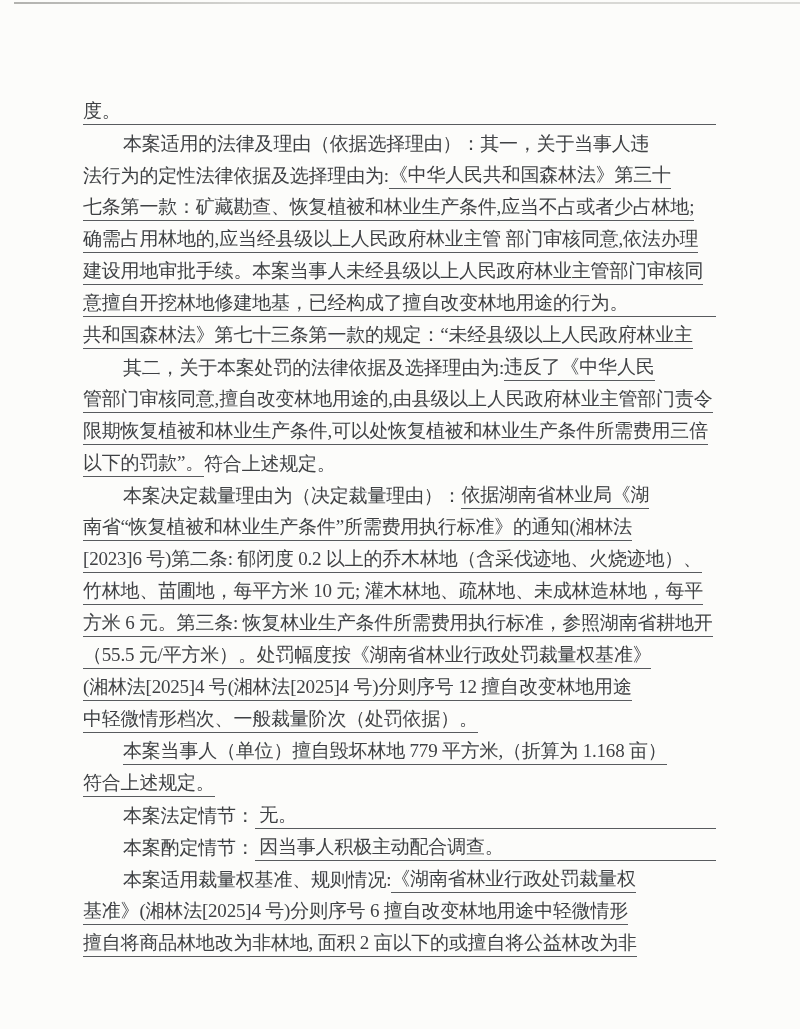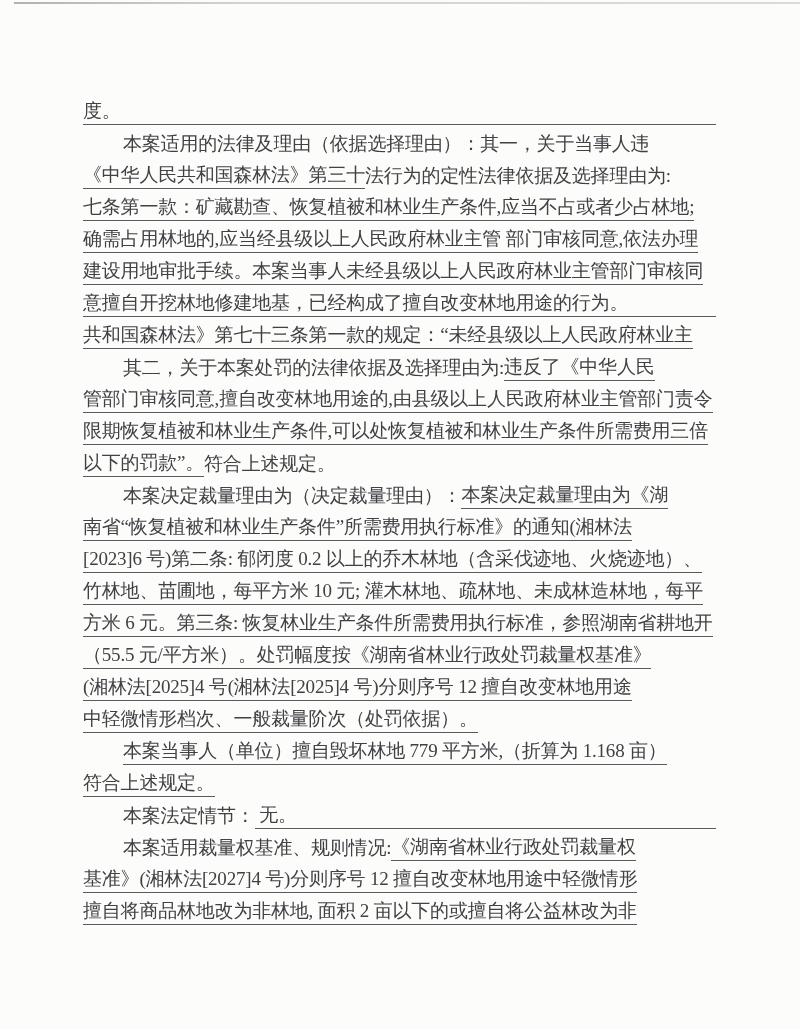--- a/index.html
+++ b/index.html
@@ -65,22 +65,22 @@
   <div class="scan-edge"></div>
   <div class="text-block" id="text-block">
       <div class="line">
         <span class="seg u fill">度。</span>
       </div>
       <div class="line">
         <span class="indent"></span>
         <span class="seg">本案适用的法律及理由（依据选择理由）：其一，关于当事人违</span>
       </div>
       <div class="line">
+        <span class="seg">法行为的定性法律依据及选择理由为:</span>
         <span class="seg u">《中华人民共和国森林法》第三十</span>
-        <span class="seg">法行为的定性法律依据及选择理由为:</span>
       </div>
       <div class="line">
         <span class="seg u">七条第一款：矿藏勘查、恢复植被和林业生产条件,应当不占或者少占林地;</span>
       </div>
       <div class="line">
         <span class="seg u">确需占用林地的,应当经县级以上人民政府林业主管 部门审核同意,依法办理</span>
       </div>
       <div class="line">
         <span class="seg u">建设用地审批手续。本案当事人未经县级以上人民政府林业主管部门审核同</span>
       </div>
@@ -102,21 +102,21 @@
       <div class="line">
         <span class="seg u">限期恢复植被和林业生产条件,可以处恢复植被和林业生产条件所需费用三倍</span>
       </div>
       <div class="line">
         <span class="seg u">以下的罚款”。</span>
         <span class="seg">符合上述规定。</span>
       </div>
       <div class="line">
         <span class="indent"></span>
         <span class="seg">本案决定裁量理由为（决定裁量理由）：</span>
-        <span class="seg u">本案决定裁量理由为《湖</span>
+        <span class="seg u">依据湖南省林业局《湖</span>
       </div>
       <div class="line">
         <span class="seg u">南省“恢复植被和林业生产条件”所需费用执行标准》的通知(湘林法</span>
       </div>
       <div class="line">
         <span class="seg u">[2023]6 号)第二条: 郁闭度 0.2 以上的乔木林地（含采伐迹地、火烧迹地）、</span>
       </div>
       <div class="line">
         <span class="seg u">竹林地、苗圃地，每平方米 10 元; 灌木林地、疏林地、未成林造林地，每平</span>
       </div>
@@ -139,23 +139,28 @@
       <div class="line">
         <span class="seg u">符合上述规定。</span>
       </div>
       <div class="line">
         <span class="indent"></span>
         <span class="seg">本案法定情节：</span>
         <span class="seg u fill"> 无。</span>
       </div>
       <div class="line">
         <span class="indent"></span>
+        <span class="seg">本案酌定情节：</span>
+        <span class="seg u fill"> 因当事人积极主动配合调查。</span>
+      </div>
+      <div class="line">
+        <span class="indent"></span>
         <span class="seg">本案适用裁量权基准、规则情况:</span>
         <span class="seg u">《湖南省林业行政处罚裁量权</span>
       </div>
       <div class="line">
-        <span class="seg u">基准》(湘林法[2027]4 号)分则序号 12 擅自改变林地用途中轻微情形</span>
+        <span class="seg u">基准》(湘林法[2025]4 号)分则序号 6 擅自改变林地用途中轻微情形</span>
       </div>
       <div class="line">
         <span class="seg u">擅自将商品林地改为非林地, 面积 2 亩以下的或擅自将公益林改为非</span>
       </div>
     </div>
 </div>
 
 </body></html>

